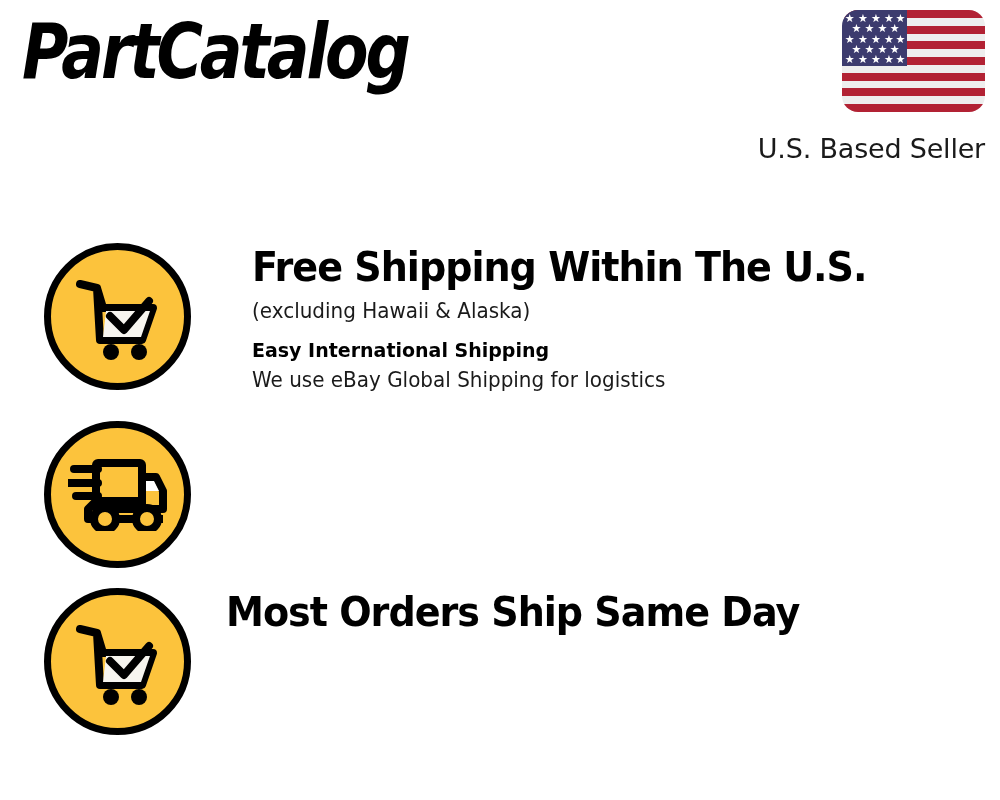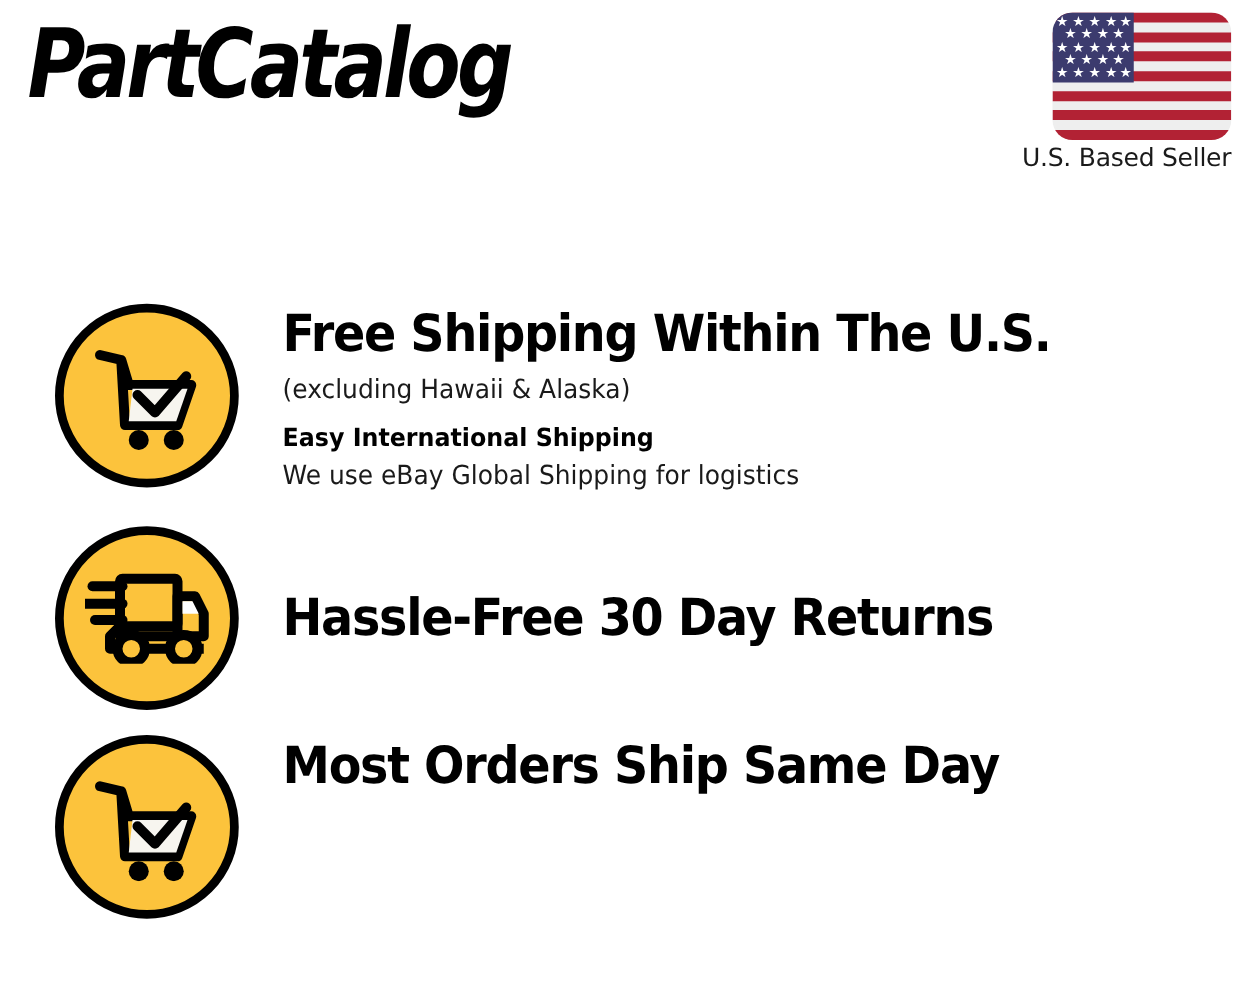--- a/index.html
+++ b/index.html
@@ -102,23 +102,23 @@
   .star {
     position: absolute;
     color: #ffffff;
     font-size: 11px;
     line-height: 1;
     transform: translate(-50%, -50%);
     user-select: none;
   }
   .seller-label {
     display: block;
-    margin-top: 3px;
-    font-family: "DejaVu Sans", sans-serif;
-    font-size: 20px;
+    margin-top: 22px;
+    font-family: "DejaVu Sans", sans-serif;
+    font-size: 27px;
     font-weight: 400;
     color: #1a1a1a;
     letter-spacing: -0.2px;
     line-height: 1.1;
     white-space: nowrap;
   }
 
   
   .features {
     position: absolute;
@@ -126,21 +126,21 @@
     top: 240;
     width: 1000px;
   }
   .feature-row {
     position: absolute;
     left: 0;
     width: 1000px;
     display: flex;
     align-items: flex-start;
   }
-  .feature-row.row-1 { top: 243px; }
+  .feature-row.row-1 { top: 243px; gap: 26px; }
   .feature-row.row-2 { top: 415px; height: 158px; align-items: center; }
   .feature-row.row-3 { top: 588px; height: 155px; align-items: flex-start; }
 
   .badge-circle {
     position: relative;
     flex: 0 0 auto;
     width: 147px;
     height: 147px;
     margin-left: 44px;
     border-radius: 50%;
@@ -271,23 +271,20 @@
         <path d="M78 24 L86 24 L91 34 L78 34 Z" fill="#ffffff"></path>
         <path d="M28 44 L28 52 L74 52" fill="none" stroke="#000000" stroke-width="8" stroke-linejoin="round"></path>
         <path d="M28 44 L20 52 L20 62 L95 62" fill="none" stroke="#000000" stroke-width="8" stroke-linejoin="round"></path>
         <circle cx="37" cy="62" r="11" fill="#fcc33c" stroke="#000000" stroke-width="8"></circle>
         <circle cx="79" cy="62" r="11" fill="#fcc33c" stroke="#000000" stroke-width="8"></circle>
         <line x1="6" y1="12" x2="30" y2="12" stroke="#000000" stroke-width="8" stroke-linecap="round"></line>
         <line x1="0" y1="26" x2="30" y2="26" stroke="#000000" stroke-width="8" stroke-linecap="round"></line>
         <line x1="8" y1="39" x2="30" y2="39" stroke="#000000" stroke-width="8" stroke-linecap="round"></line>
       </svg>
     </div>
-    <div class="feature-text">
-      <div class="feature-title">Hassle-Free 30 Day Returns</div>
-    </div>
   </div>
 
   <div class="feature-row row-3">
     <div class="badge-circle">
       <svg width="96" height="86" viewBox="0 0 96 86" aria-hidden="true">
         <path d="M10 10 L27 14 L33 34 L83 34 L72 66 L30 66 L27 14" fill="none" stroke="#000000" stroke-width="8" stroke-linecap="round" stroke-linejoin="round"></path>
         <path d="M36 37 L80 37 L71 63 L33 63 Z" fill="#f7f5ef"></path>
         <path d="M40 42 L54 56 L79 27" fill="none" stroke="#000000" stroke-width="8" stroke-linecap="round" stroke-linejoin="round"></path>
         <circle cx="41" cy="78" r="8" fill="#000000"></circle>
         <circle cx="69" cy="78" r="8" fill="#000000"></circle>

